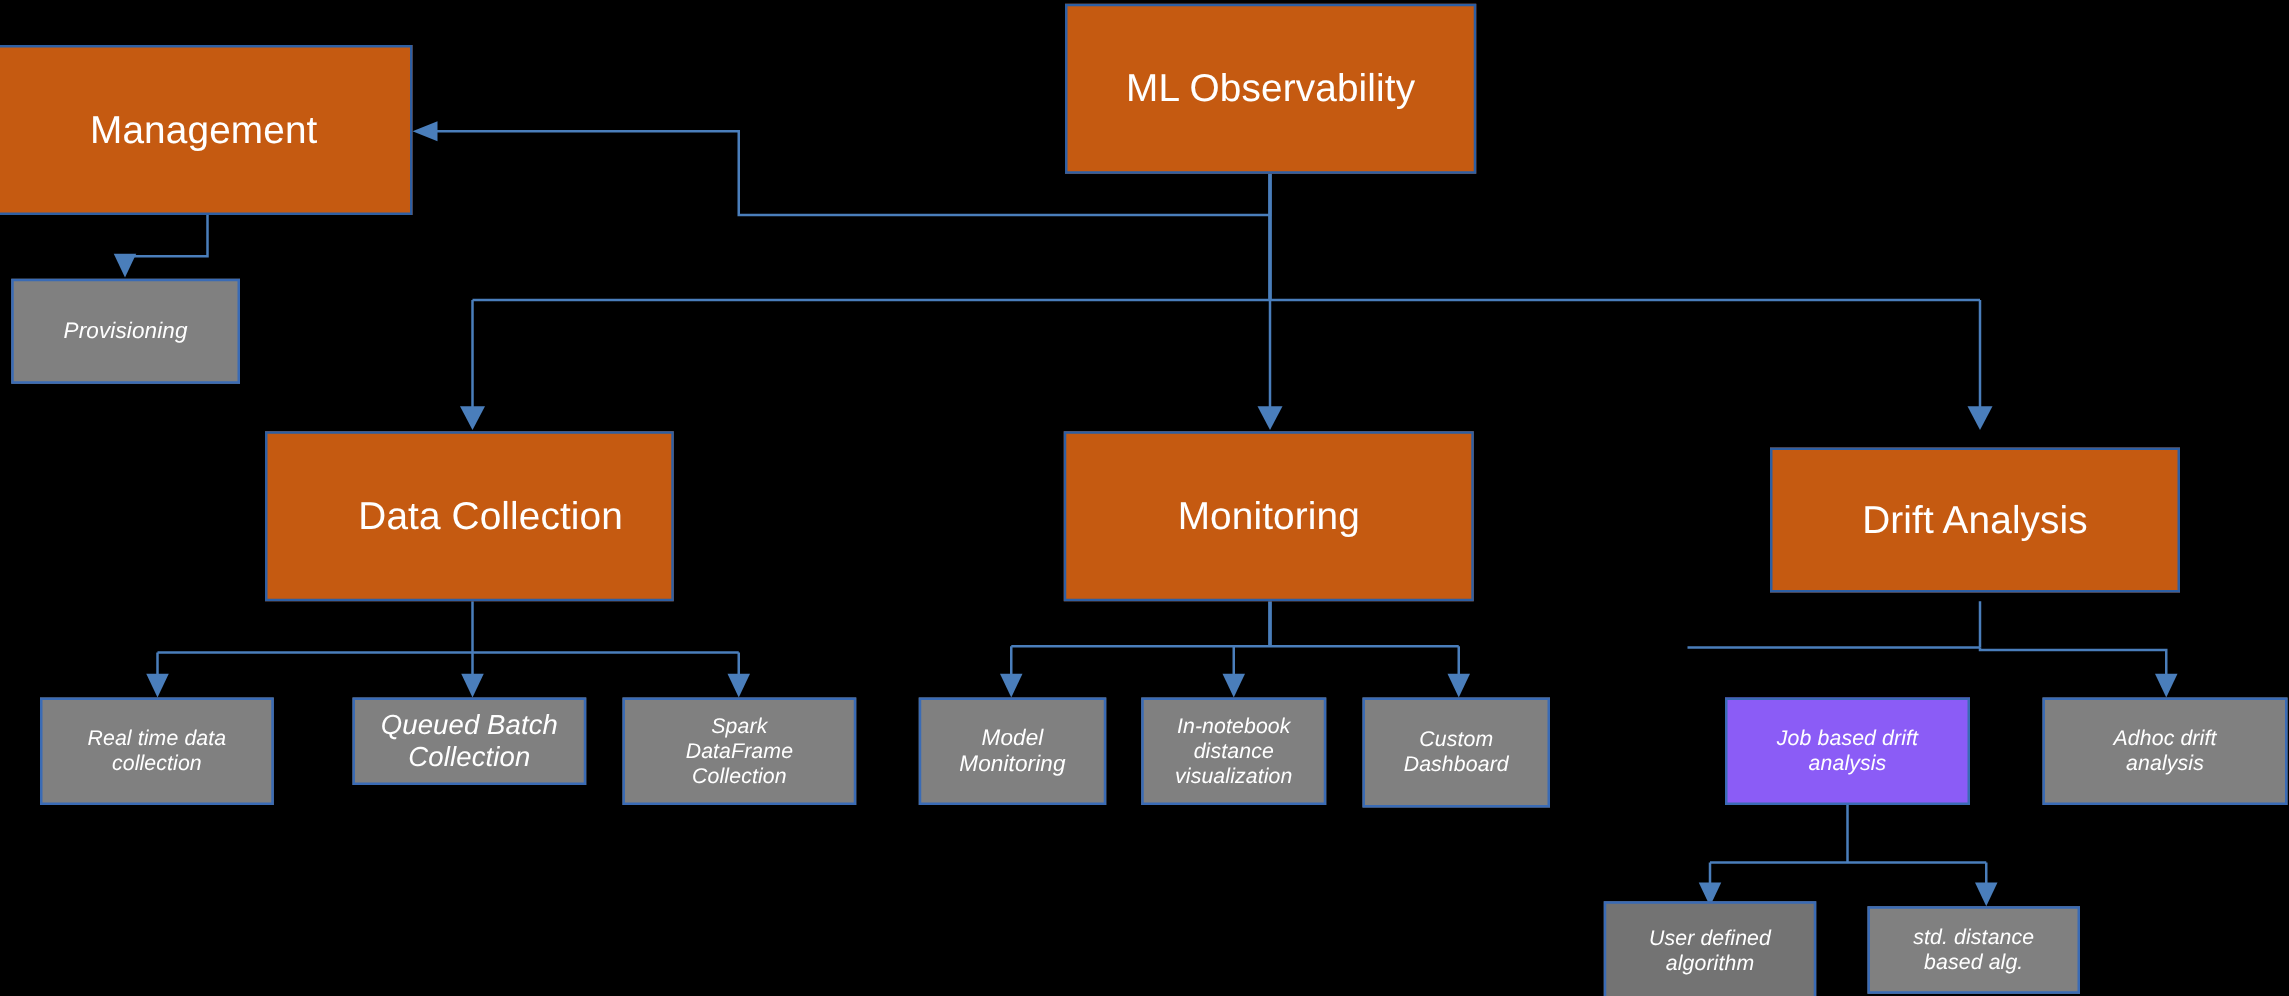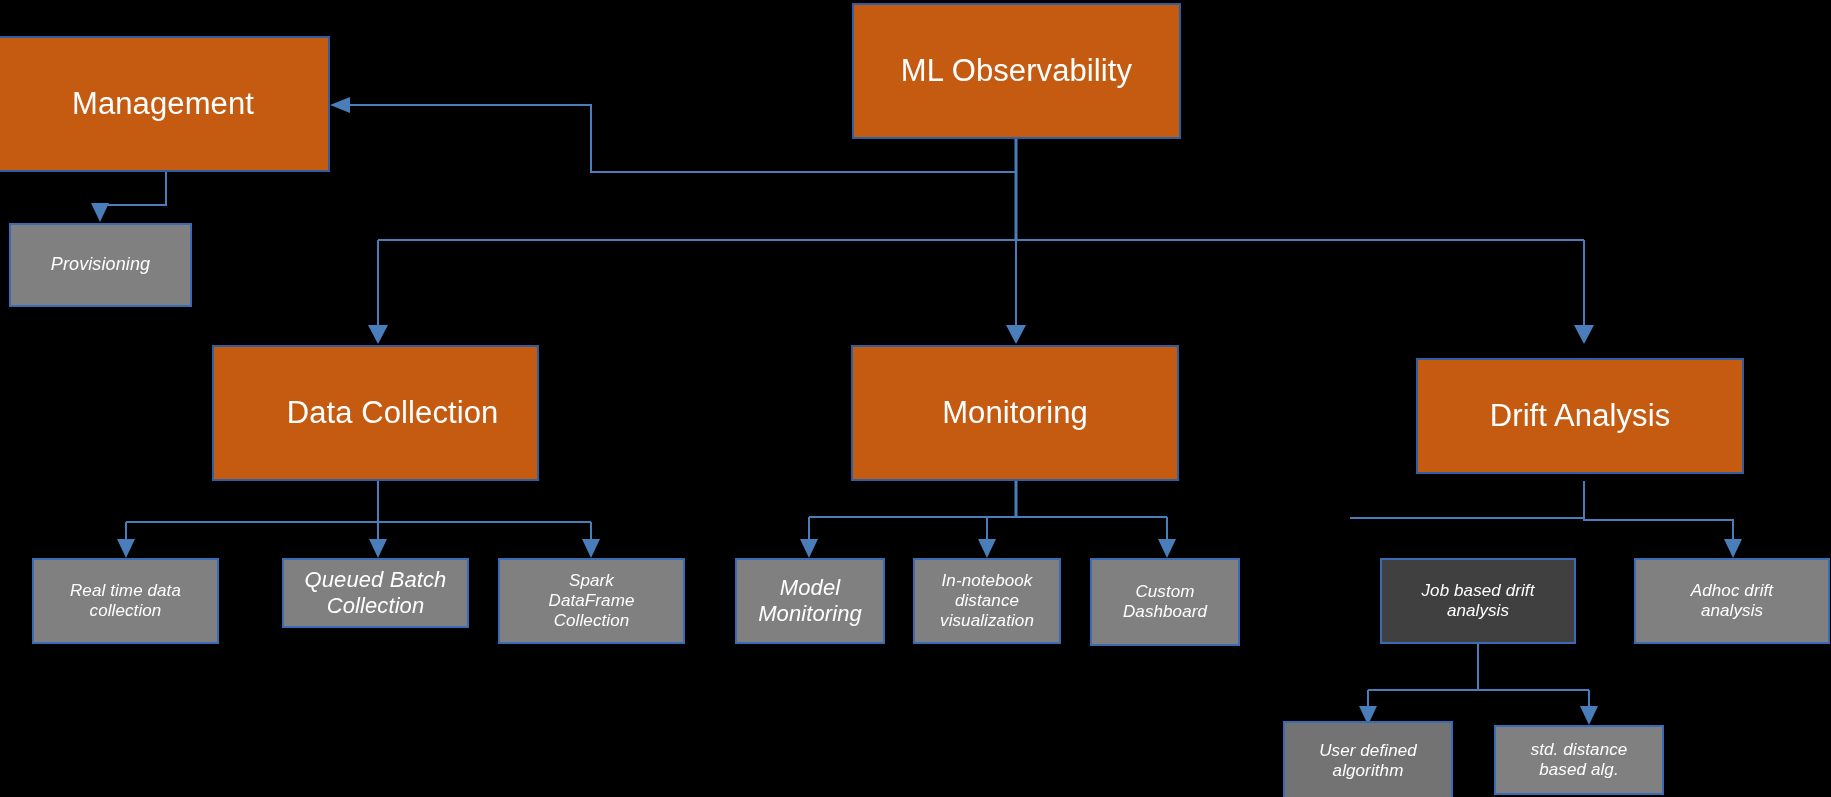--- a/index.html
+++ b/index.html
@@ -159,34 +159,34 @@
       </div>
       <div class="node secondary" style="left: 282px; top: 558px; width: 187px; height: 70px; font-size: 22px; background: rgb(128, 128, 128); color: rgb(255, 255, 255);">
         <span class="label">Queued Batch
 Collection</span>
       </div>
       <div class="node secondary" style="left: 498px; top: 558px; width: 187px; height: 86px; font-size: 17px; background: rgb(128, 128, 128); color: rgb(255, 255, 255);">
         <span class="label">Spark
 DataFrame
 Collection</span>
       </div>
-      <div class="node secondary" style="left: 735px; top: 558px; width: 150px; height: 86px; font-size: 22px; background: rgb(128, 128, 128); color: rgb(255, 255, 255); align-items: center;">
+      <div class="node secondary" style="left: 735px; top: 558px; width: 150px; height: 86px; font-size: 18px; background: rgb(128, 128, 128); color: rgb(255, 255, 255); align-items: center;">
         <span class="label">Model
 Monitoring</span>
       </div>
       <div class="node secondary" style="left: 913px; top: 558px; width: 148px; height: 86px; font-size: 17px; background: rgb(128, 128, 128); color: rgb(255, 255, 255);">
         <span class="label">In-notebook
 distance
 visualization</span>
       </div>
       <div class="node secondary" style="left: 1090px; top: 558px; width: 150px; height: 88px; font-size: 17px; background: rgb(128, 128, 128); color: rgb(255, 255, 255);">
         <span class="label">Custom
 Dashboard</span>
       </div>
-      <div class="node secondary" style="left: 1380px; top: 558px; width: 196px; height: 86px; font-size: 17px; background: #404040; color: rgb(255, 255, 255);">
+      <div class="node secondary" style="left: 1380px; top: 558px; width: 196px; height: 86px; font-size: 17px; background: #8b5cf6; color: rgb(255, 255, 255);">
         <span class="label">Job based drift
 analysis</span>
       </div>
       <div class="node secondary" style="left: 1634px; top: 558px; width: 196px; height: 86px; font-size: 17px; background: rgb(128, 128, 128); color: rgb(255, 255, 255);">
         <span class="label">Adhoc drift
 analysis</span>
       </div>
       <div class="node secondary" style="left: 1283px; top: 721px; width: 170px; height: 80px; font-size: 17px; background: #737373; color: rgb(255, 255, 255);">
         <span class="label">User defined
 algorithm</span>

